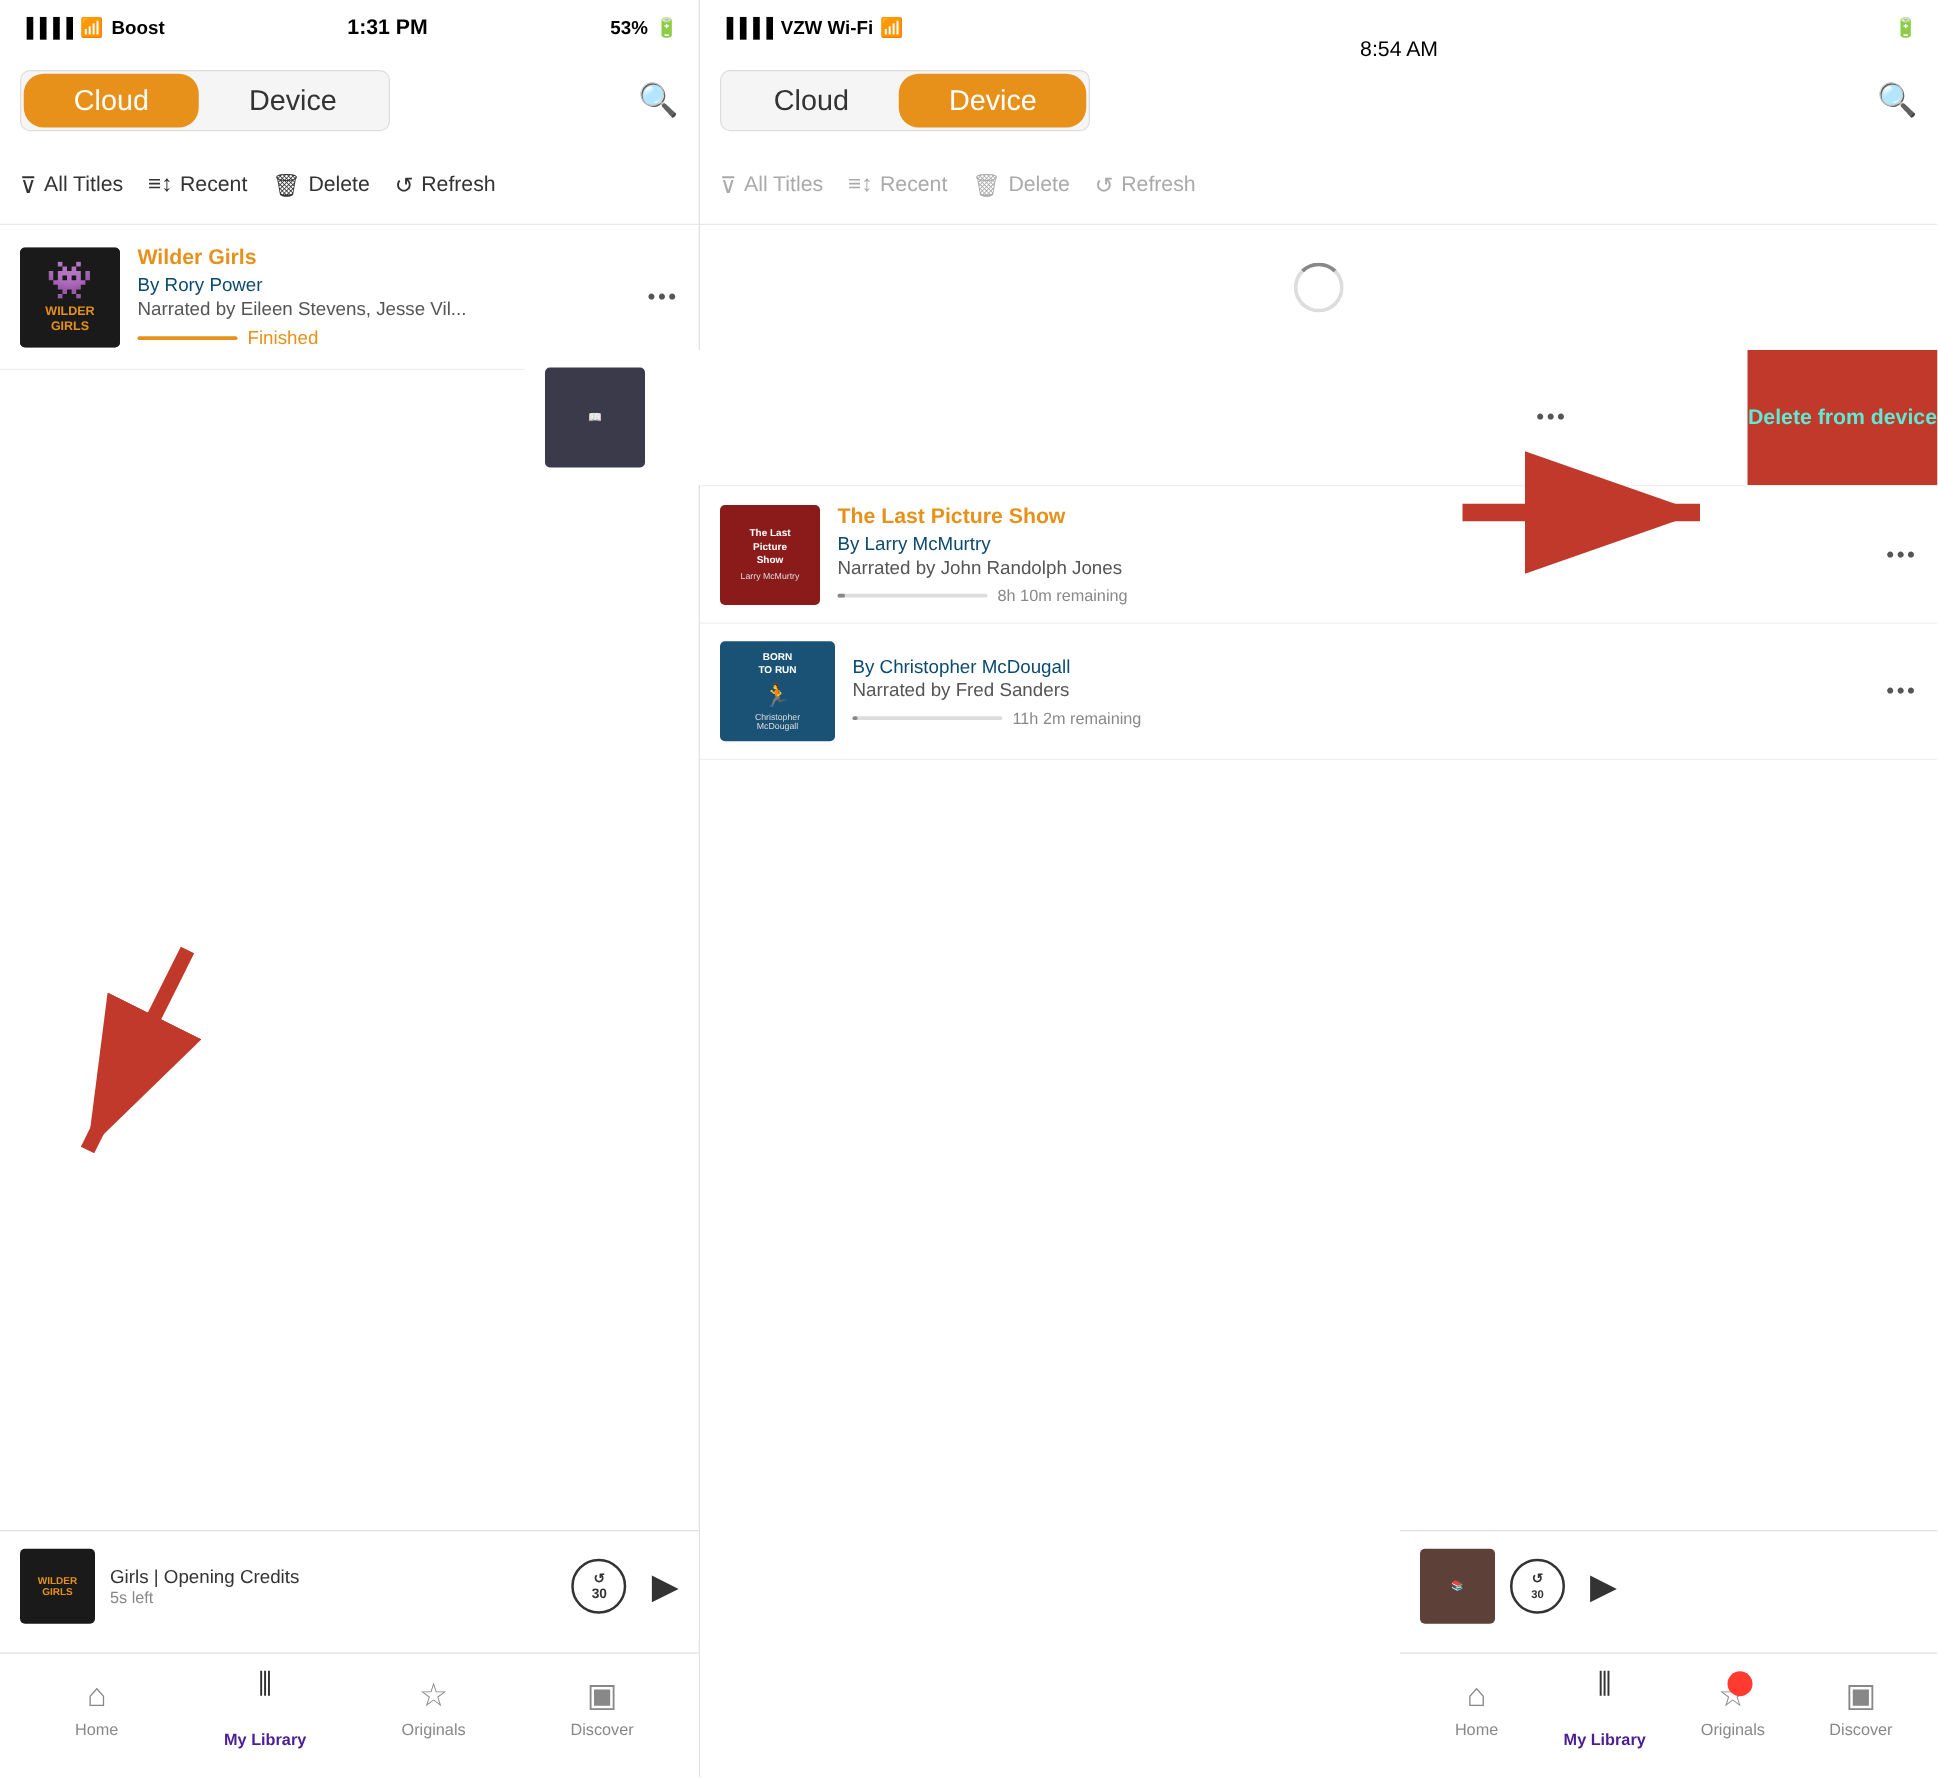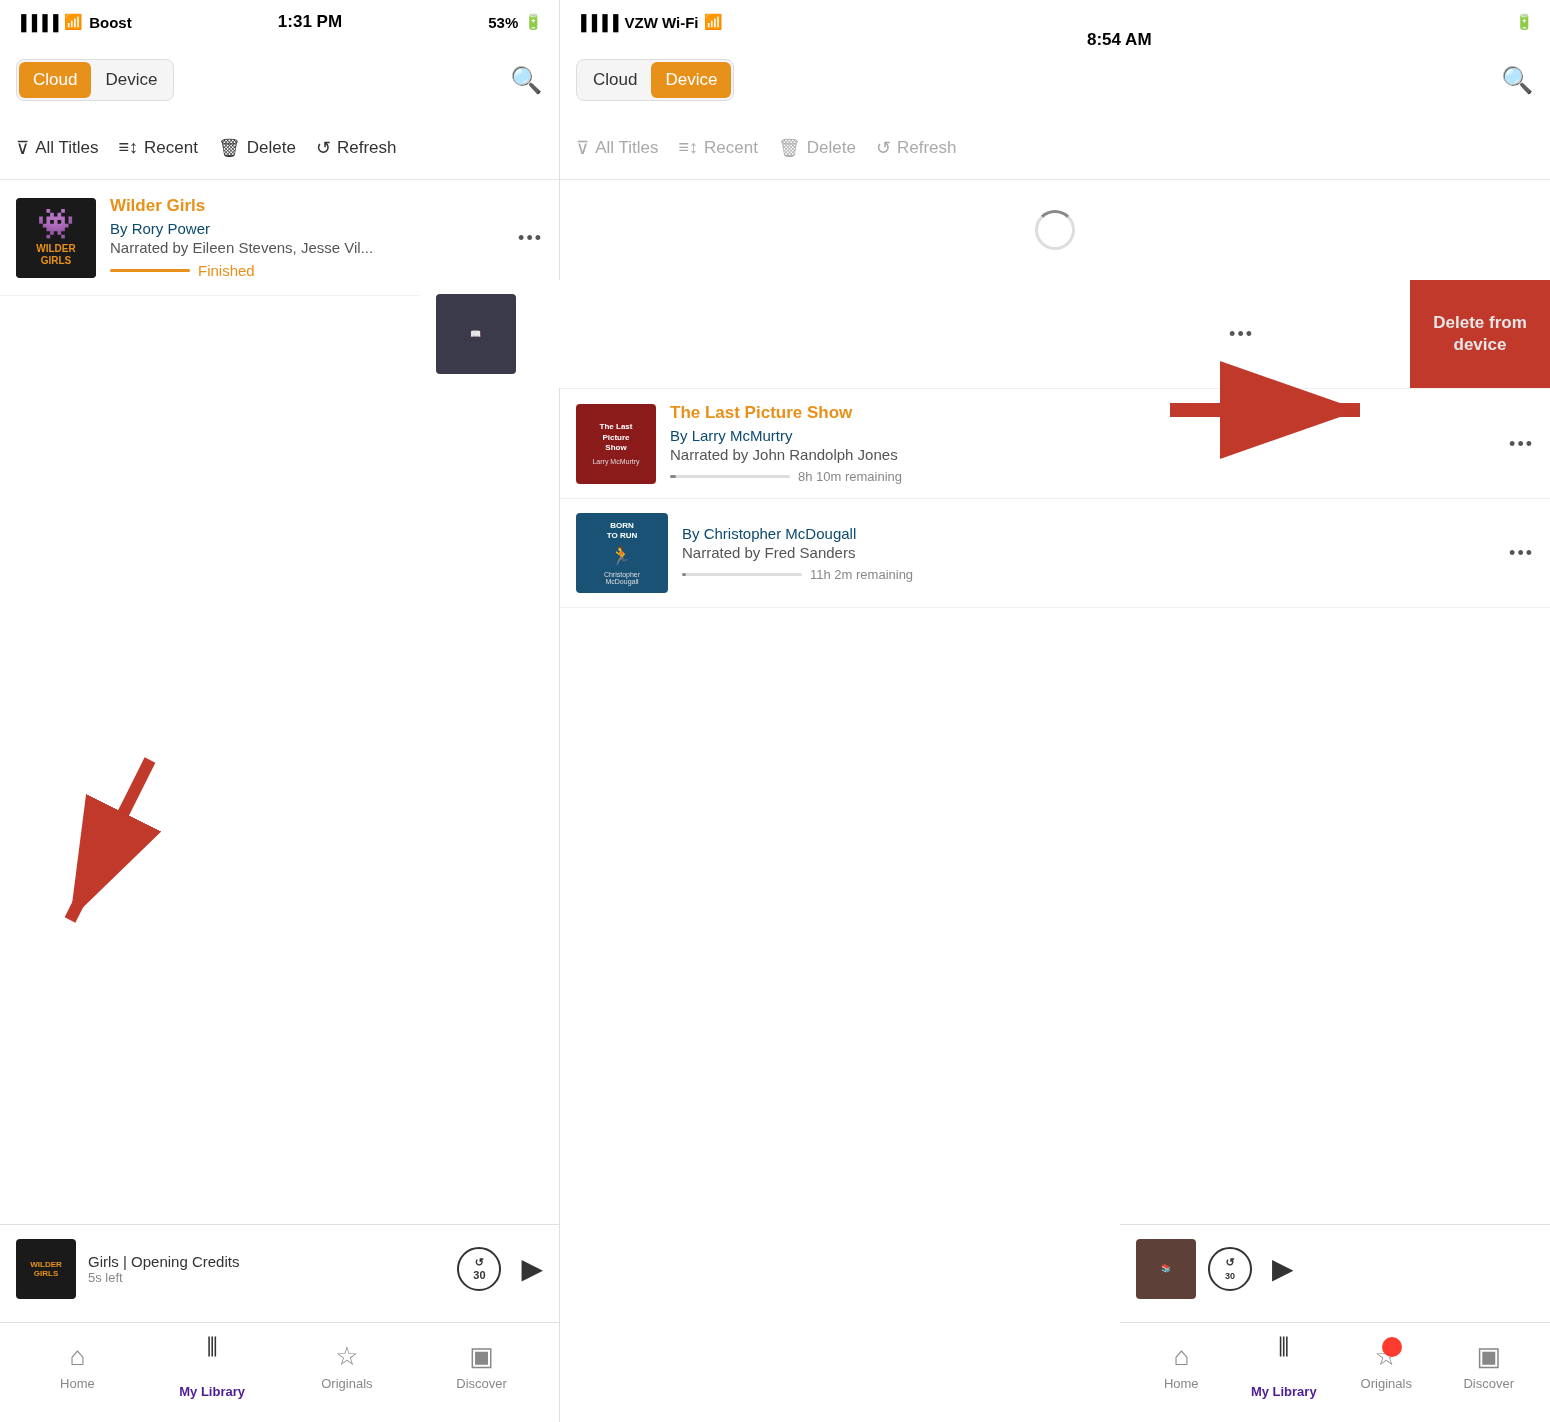--- a/index.html
+++ b/index.html
@@ -52,23 +52,23 @@
       display: flex;
       align-items: center;
       gap: 0;
       background: #f5f5f5;
       border-radius: 8px;
       padding: 2px;
       border: 1px solid #ddd;
     }
 
     .segment-btn {
-      padding: 8px 14px;
-      border-radius: 6px;
-      font-size: 17px;
+      padding: 8px 40px;
+      border-radius: 16px;
+      font-size: 23px;
       font-weight: 500;
       cursor: pointer;
       border: none;
       background: transparent;
     }
 
     .segment-btn.active-cloud {
       background: #e8911a;
       color: #fff;
     }
@@ -234,26 +234,26 @@
       justify-content: center;
       padding: 30px;
     }
 
     
     .delete-from-device {
       position: absolute;
       right: 0;
       top: 0;
       bottom: 0;
-      width: 140px;
+      width: 152px;
       background: #c0392b;
       display: flex;
       align-items: center;
       justify-content: center;
-      color: #e5e5e5;
+      color: #5eead4;
       font-size: 17px;
       font-weight: 600;
       text-align: center;
       line-height: 1.3;
       cursor: pointer;
     }
 
     
     .player-bar {
       position: absolute;
@@ -553,21 +553,21 @@
 </div>
 
 <div class="right-panel">
 
   <div class="status-bar">
     <div class="status-icons">
       <span>▐▐▐▐</span>
       <span>VZW Wi-Fi</span>
       <span>📶</span>
     </div>
-    <span style="font-size:17px;font-weight:700;margin-top:36px;">8:54 AM</span>
+    <span style="font-size:17px;font-weight:400;margin-top:36px;">8:54 AM</span>
     <div class="status-icons">
       <span>🔋</span>
     </div>
   </div>
 
   <div class="panel-header">
     <div class="segment-control">
       <button class="segment-btn inactive">Cloud</button>
       <button class="segment-btn active-device">Device</button>
     </div>

